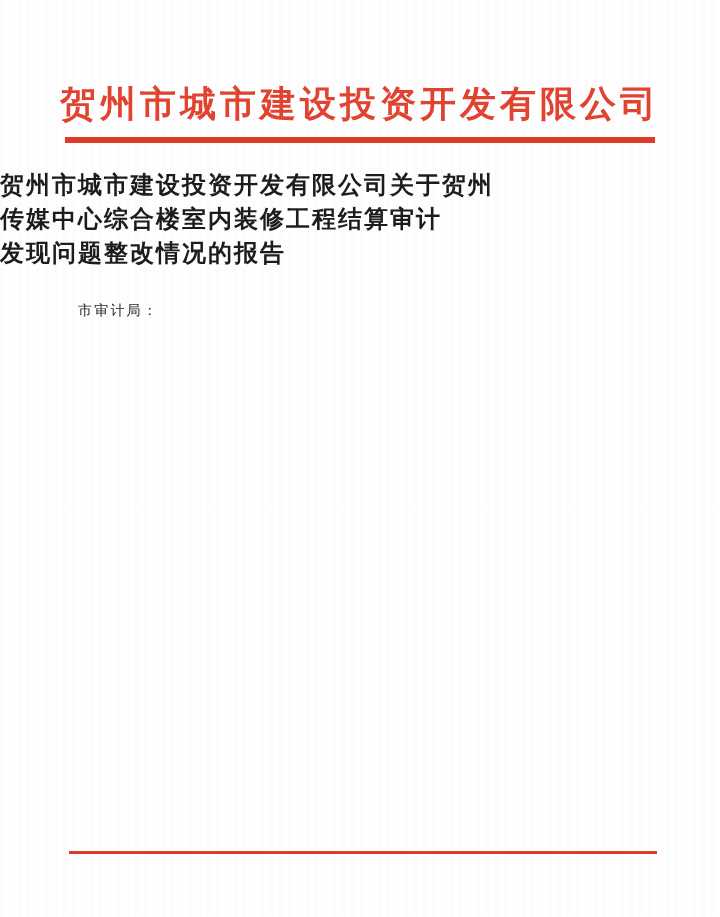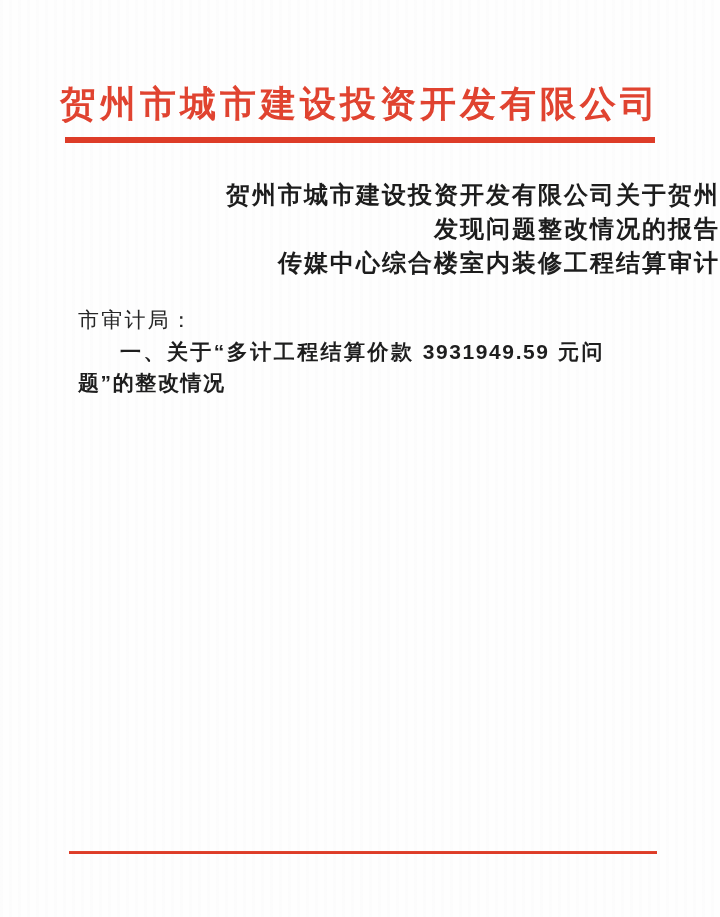--- a/index.html
+++ b/index.html
@@ -36,33 +36,33 @@
   .rule-top {
     width: 590px;
     margin: 13px auto 0 auto;
     height: 2px;
     border-top: 2px solid #dd3c28;
     border-bottom: 4px solid #dd3c28;
   }
 
   
   .doc-title {
-    margin-top: 35px;
-    text-align: right;
+    margin-top: 25px;
+    text-align: left;
     font-weight: bold;
     color: #1c1c1c;
     font-size: 24px;
     line-height: 34px;
     letter-spacing: 2px;
   }
 
   
   .doc-body {
     margin: 25px 116px 0 78px;
-    font-size: 21px;
+    font-size: 14px;
     line-height: 31px;
     letter-spacing: 2.2px;
     color: #262626;
     text-align: justify;
     text-justify: inter-ideograph;
   }
   .doc-body p { text-indent: 2em; }
   .doc-body p.salutation { text-indent: 0; }
   .doc-body p.section-heading {
     font-family: "Liberation Sans", "DejaVu Sans", sans-serif;
@@ -86,29 +86,28 @@
 <body>
 
 <div class="page">
 
   <div class="org-name">贺州市城市建设投资开发有限公司</div>
 
   <div class="rule-top"></div>
 
   <div class="doc-title">
     <div>贺州市城市建设投资开发有限公司关于贺州</div>
+    <div>传媒中心综合楼室内装修工程结算审计</div>
     <div>发现问题整改情况的报告</div>
-    <div>传媒中心综合楼室内装修工程结算审计</div>
   </div>
 
   <div class="doc-body">
     <p class="salutation">市审计局：</p>
 
 
-    <p class="section-heading">一、关于“多计工程结算价款 3931949.59 元问题”的整改情况</p>
 
 
 
   </div>
 
   <div class="rule-bottom"></div>
 
 </div>
 
 </body></html>

